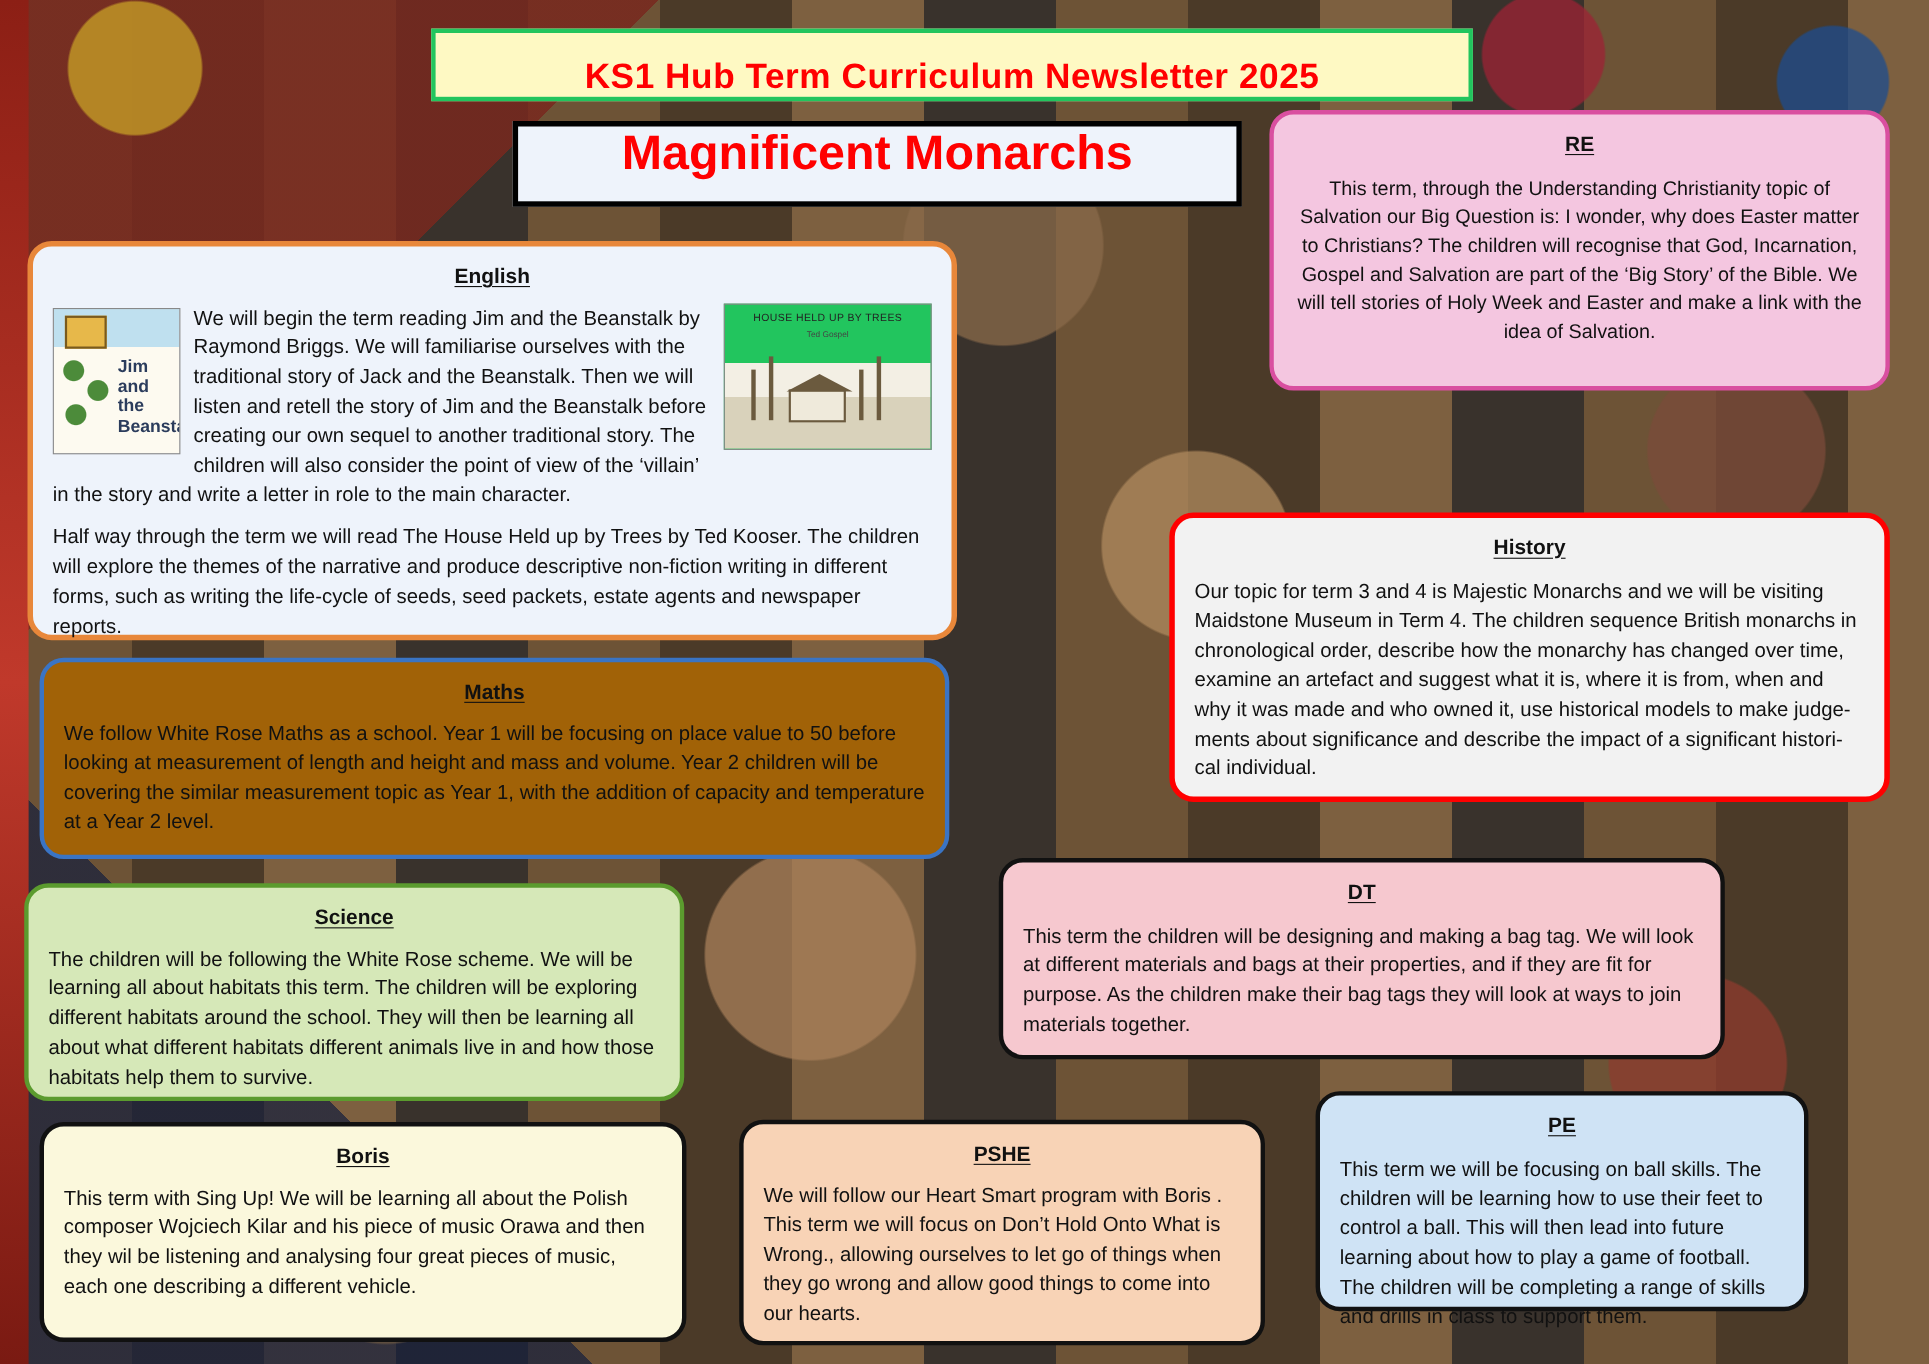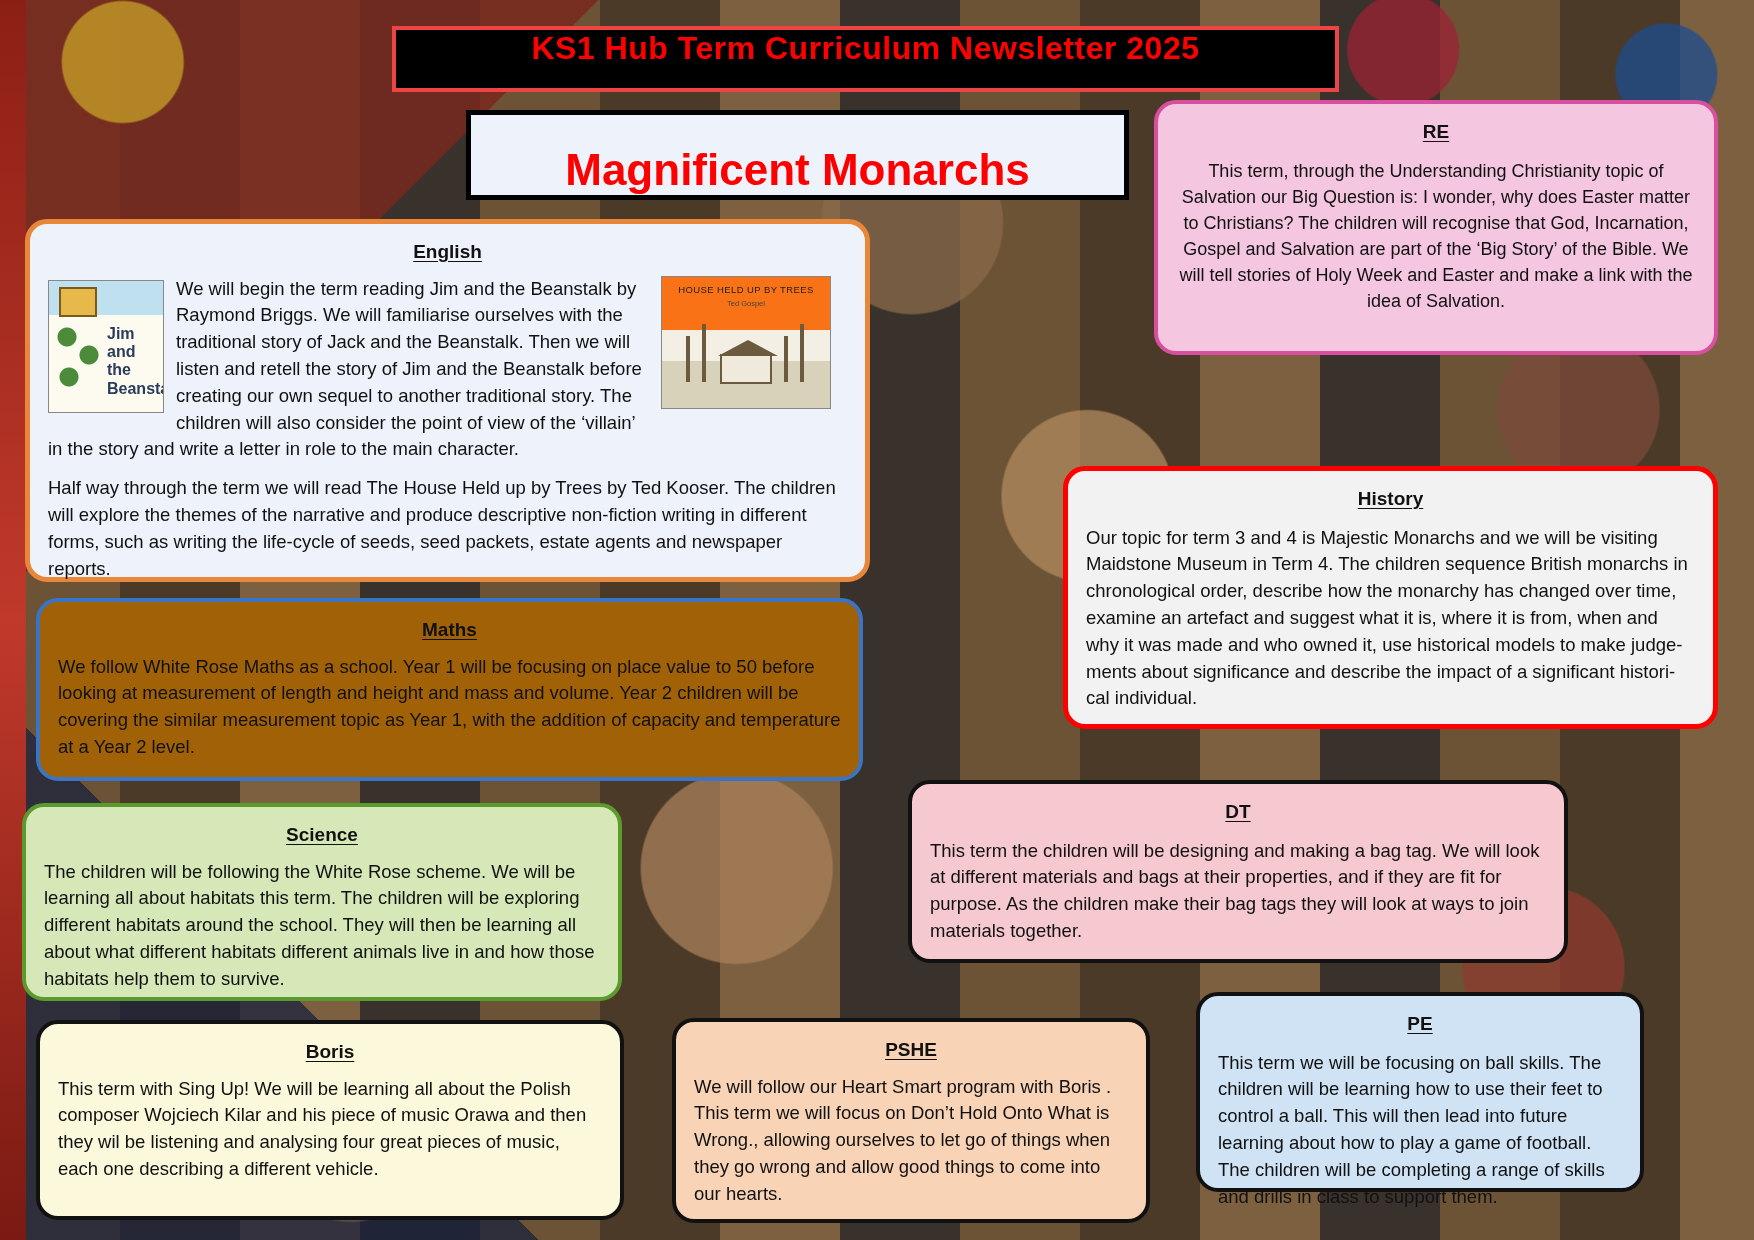--- a/index.html
+++ b/index.html
@@ -65,30 +65,30 @@
     font-weight: bold;
     text-decoration: underline;
     text-underline-offset: 3px;
   }
   .card p { margin: 0 0 12px; font-size: 18.5px; }
   .card p:last-child { margin-bottom: 0; }
 
   
   #title-banner {
     position:absolute; left:392px; top:26px; width:947px; height:66px;
-    background:#000000; border:4px solid #ef4444;
-    display:flex; align-items:flex-start; justify-content:center;
+    background:#fef9c3; border:4px solid #22c55e;
+    display:flex; align-items:flex-end; justify-content:center;
   }
   #title-banner span {
     color:#ff0000; font-size:32px; font-weight:bold; letter-spacing:.5px;
   }
   #topic-banner {
-    position:absolute; left:466px; top:110px; width:663px; height:90px;
+    position:absolute; left:466px; top:110px; width:663px; height:78px;
     background:#eef3fb; border:5px solid #000;
-    display:flex; align-items:flex-end; justify-content:center;
+    display:flex; align-items:flex-start; justify-content:center;
   }
   #topic-banner span {
     color:#ff0000; font-size:44px; font-weight:bold;
   }
 
   
   #card-english {
     left:25px; top:219px; width:845px; height:363px;
     background:#eef3fb; border:5px solid #e8873a;
   }
@@ -113,23 +113,23 @@
       radial-gradient(circle at 12px 16px,#4c8b3a 0 9px,rgba(0,0,0,0) 10px),
       radial-gradient(circle at 34px 34px,#4c8b3a 0 9px,rgba(0,0,0,0) 10px),
       radial-gradient(circle at 14px 56px,#4c8b3a 0 9px,rgba(0,0,0,0) 10px),
       linear-gradient(180deg,rgba(0,0,0,0) 0, rgba(0,0,0,0) 100%);
   }
   .book.jim .bt {
     position:absolute; left:58px; top:44px; width:54px;
     font-size:16px; color:#2b3c5c; font-weight:bold; line-height:1.15;
   }
   .book.house {
-    float:right; margin:0 16px 4px 14px;
-    width:170px; height:133px;
-    background:#f97316;
+    float:right; margin:0 0 4px 14px;
+    width:189px; height:133px;
+    background:#22c55e;
   }
   .book.house .ht {
     position:absolute; top:6px; left:0; right:0; text-align:center;
     font-size:9.5px; letter-spacing:.4px; color:#222;
   }
   .book.house .hs {
     position:absolute; top:22px; left:0; right:0; text-align:center;
     font-size:7.5px; color:#444;
   }
   .book.house .hill {

